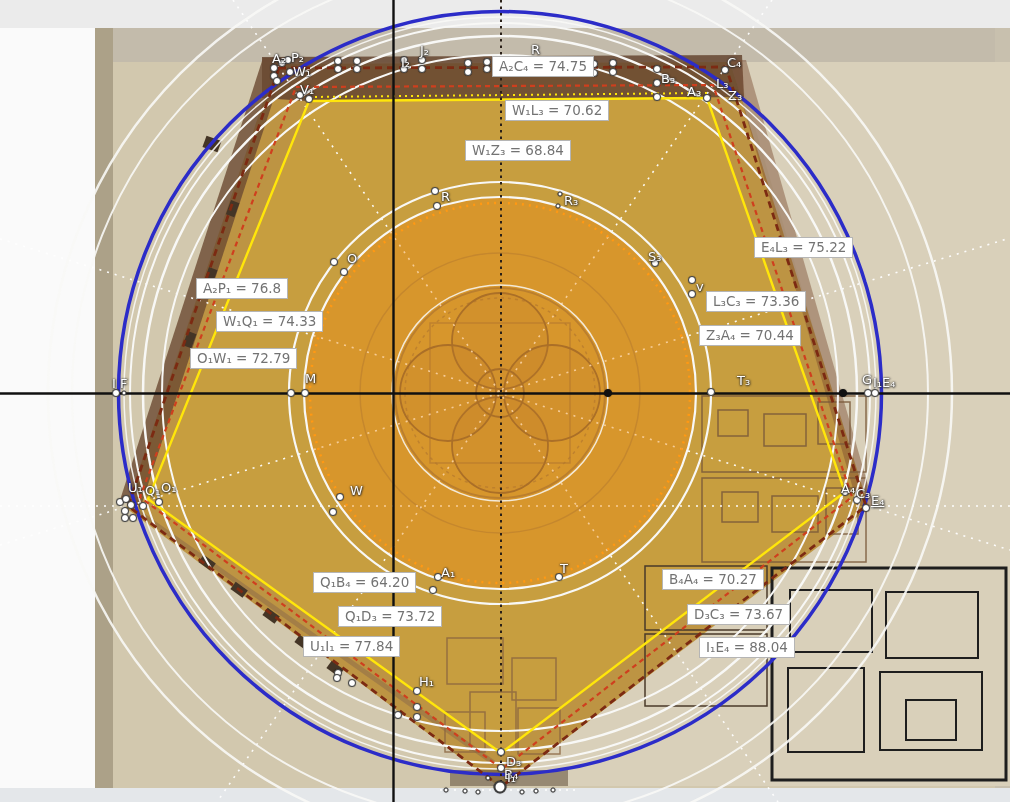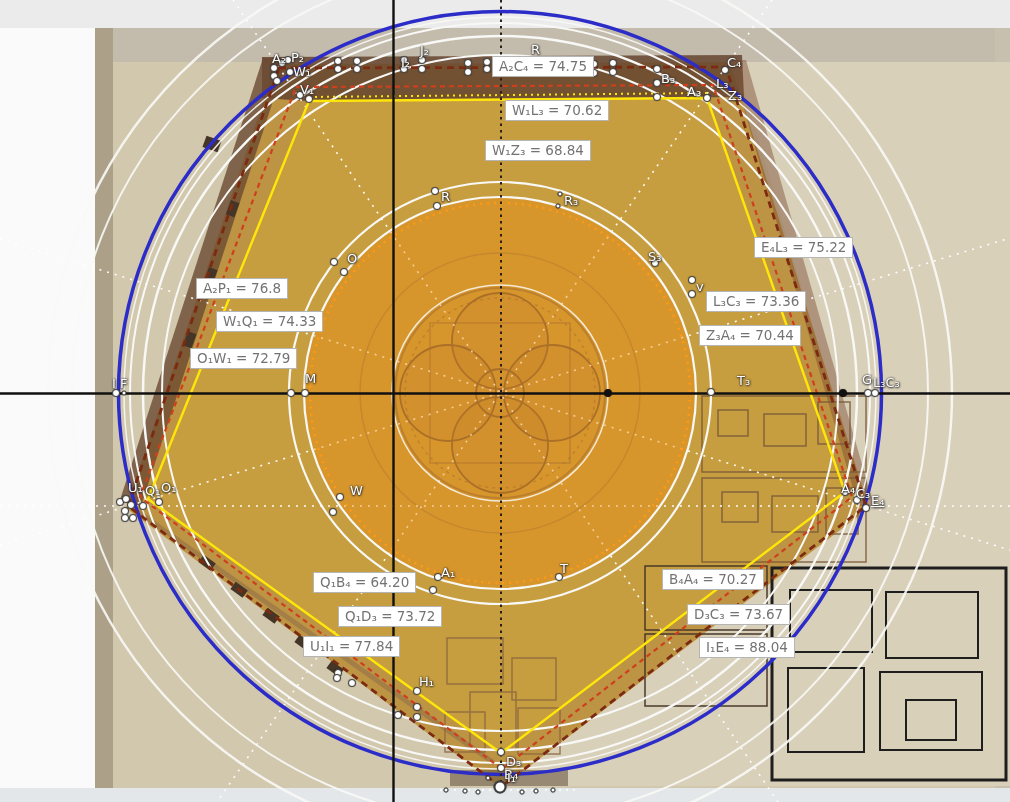--- a/index.html
+++ b/index.html
@@ -230,37 +230,37 @@
       <div class="plabel" style="left: 704px; top: 89px; margin-left: 24px;">Z₃</div>
       <div class="plabel" style="left: 441px; top: 190px;">R</div>
       <div class="plabel" style="left: 564px; top: 194px;">R₃</div>
       <div class="plabel" style="left: 347px; top: 252px;">O</div>
       <div class="plabel" style="left: 648px; top: 250px;">S₃</div>
       <div class="plabel" style="left: 696px; top: 280px;">v</div>
       <div class="plabel" style="left: 305px; top: 372px;">M</div>
       <div class="plabel" style="left: 737px; top: 374px;">T₃</div>
       <div class="plabel" style="left: 112px; top: 377px;">I F</div>
       <div class="plabel" style="left: 862px; top: 373px;">G</div>
-      <div class="plabel" style="left: 873px; top: 376px;">L₃C₃</div>
+      <div class="plabel" style="left: 873px; top: 376px;">I₁E₄</div>
       <div class="plabel" style="left: 350px; top: 484px;">W</div>
       <div class="plabel" style="left: 441px; top: 566px;">A₁</div>
       <div class="plabel" style="left: 560px; top: 562px;">T</div>
       <div class="plabel" style="left: 419px; top: 675px;">H₁</div>
       <div class="plabel" style="left: 504px; top: 768px;">B₄</div>
       <div class="plabel" style="left: 506px; top: 755px;">D₃</div>
       <div class="plabel" style="left: 507px; top: 771px;">I₁</div>
       <div class="plabel" style="left: 128px; top: 481px;">U₁</div>
       <div class="plabel" style="left: 145px; top: 484px;">Q₁</div>
       <div class="plabel" style="left: 161px; top: 481px;">O₁</div>
       <div class="plabel" style="left: 841px; top: 482px;">A₄</div>
       <div class="plabel" style="left: 856px; top: 487px;">C₃</div>
       <div class="plabel" style="left: 871px; top: 494px; text-decoration: underline;">E₄</div>
       <div class="mlabel" style="left: 492px; top: 56px;">A₂C₄ = 74.75</div>
       <div class="mlabel" style="left: 505px; top: 100px;">W₁L₃ = 70.62</div>
-      <div class="mlabel" style="left: 465px; top: 140px; margin-left: 20px;">W₁Z₃ = 68.84</div>
+      <div class="mlabel" style="left: 465px; top: 140px;">W₁Z₃ = 68.84</div>
       <div class="mlabel" style="left: 754px; top: 237px;">E₄L₃ = 75.22</div>
       <div class="mlabel" style="left: 706px; top: 291px;">L₃C₃ = 73.36</div>
       <div class="mlabel" style="left: 699px; top: 325px;">Z₃A₄ = 70.44</div>
       <div class="mlabel" style="left: 196px; top: 278px;">A₂P₁ = 76.8</div>
       <div class="mlabel" style="left: 216px; top: 311px;">W₁Q₁ = 74.33</div>
       <div class="mlabel" style="left: 190px; top: 348px;">O₁W₁ = 72.79</div>
       <div class="mlabel" style="left: 313px; top: 572px;">Q₁B₄ = 64.20</div>
       <div class="mlabel" style="left: 338px; top: 606px;">Q₁D₃ = 73.72</div>
       <div class="mlabel" style="left: 303px; top: 636px;">U₁I₁ = 77.84</div>
       <div class="mlabel" style="left: 662px; top: 569px;">B₄A₄ = 70.27</div>

